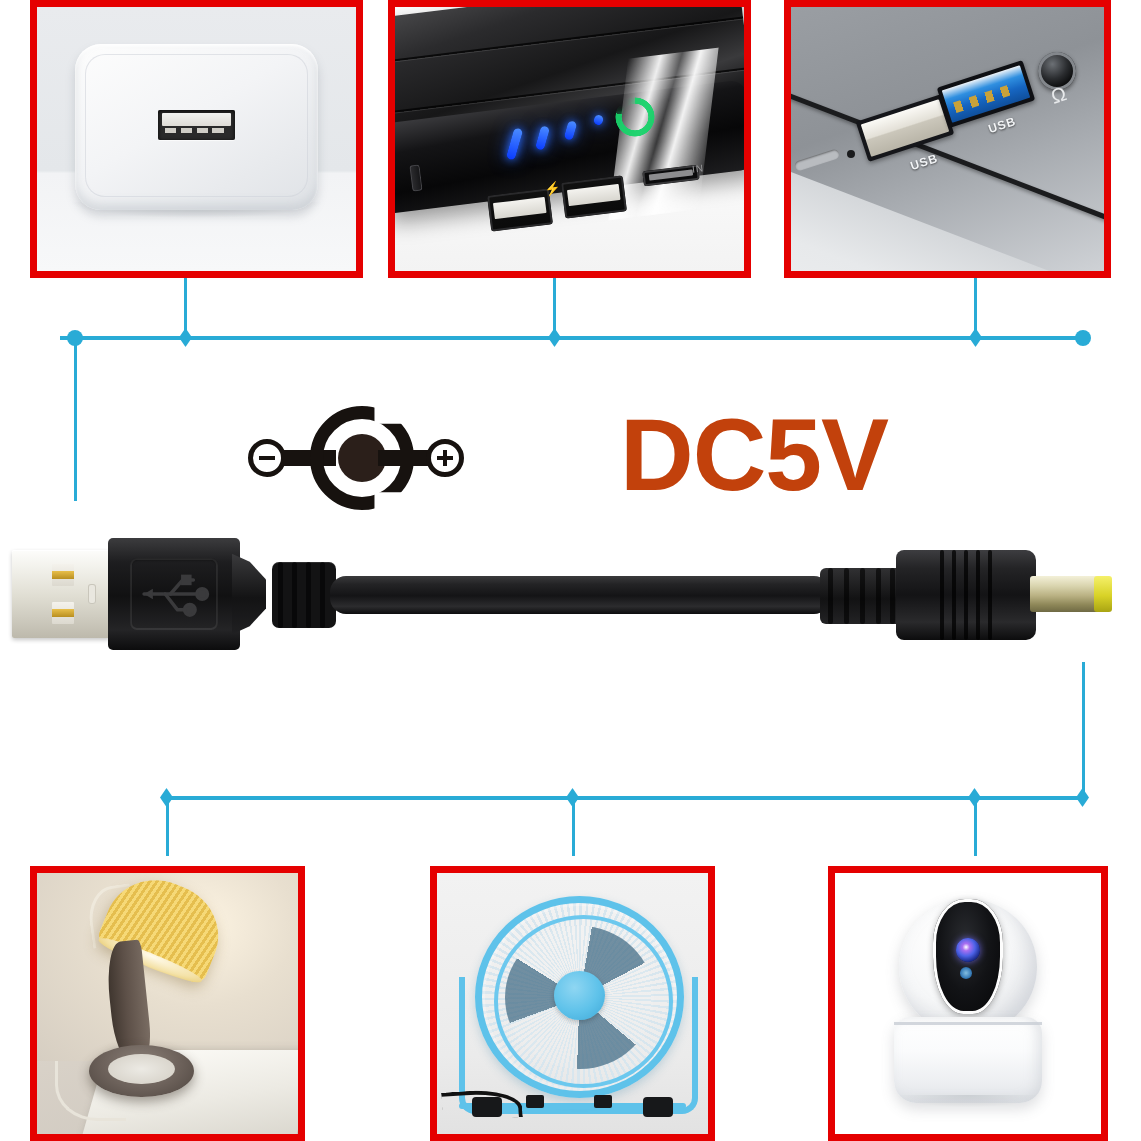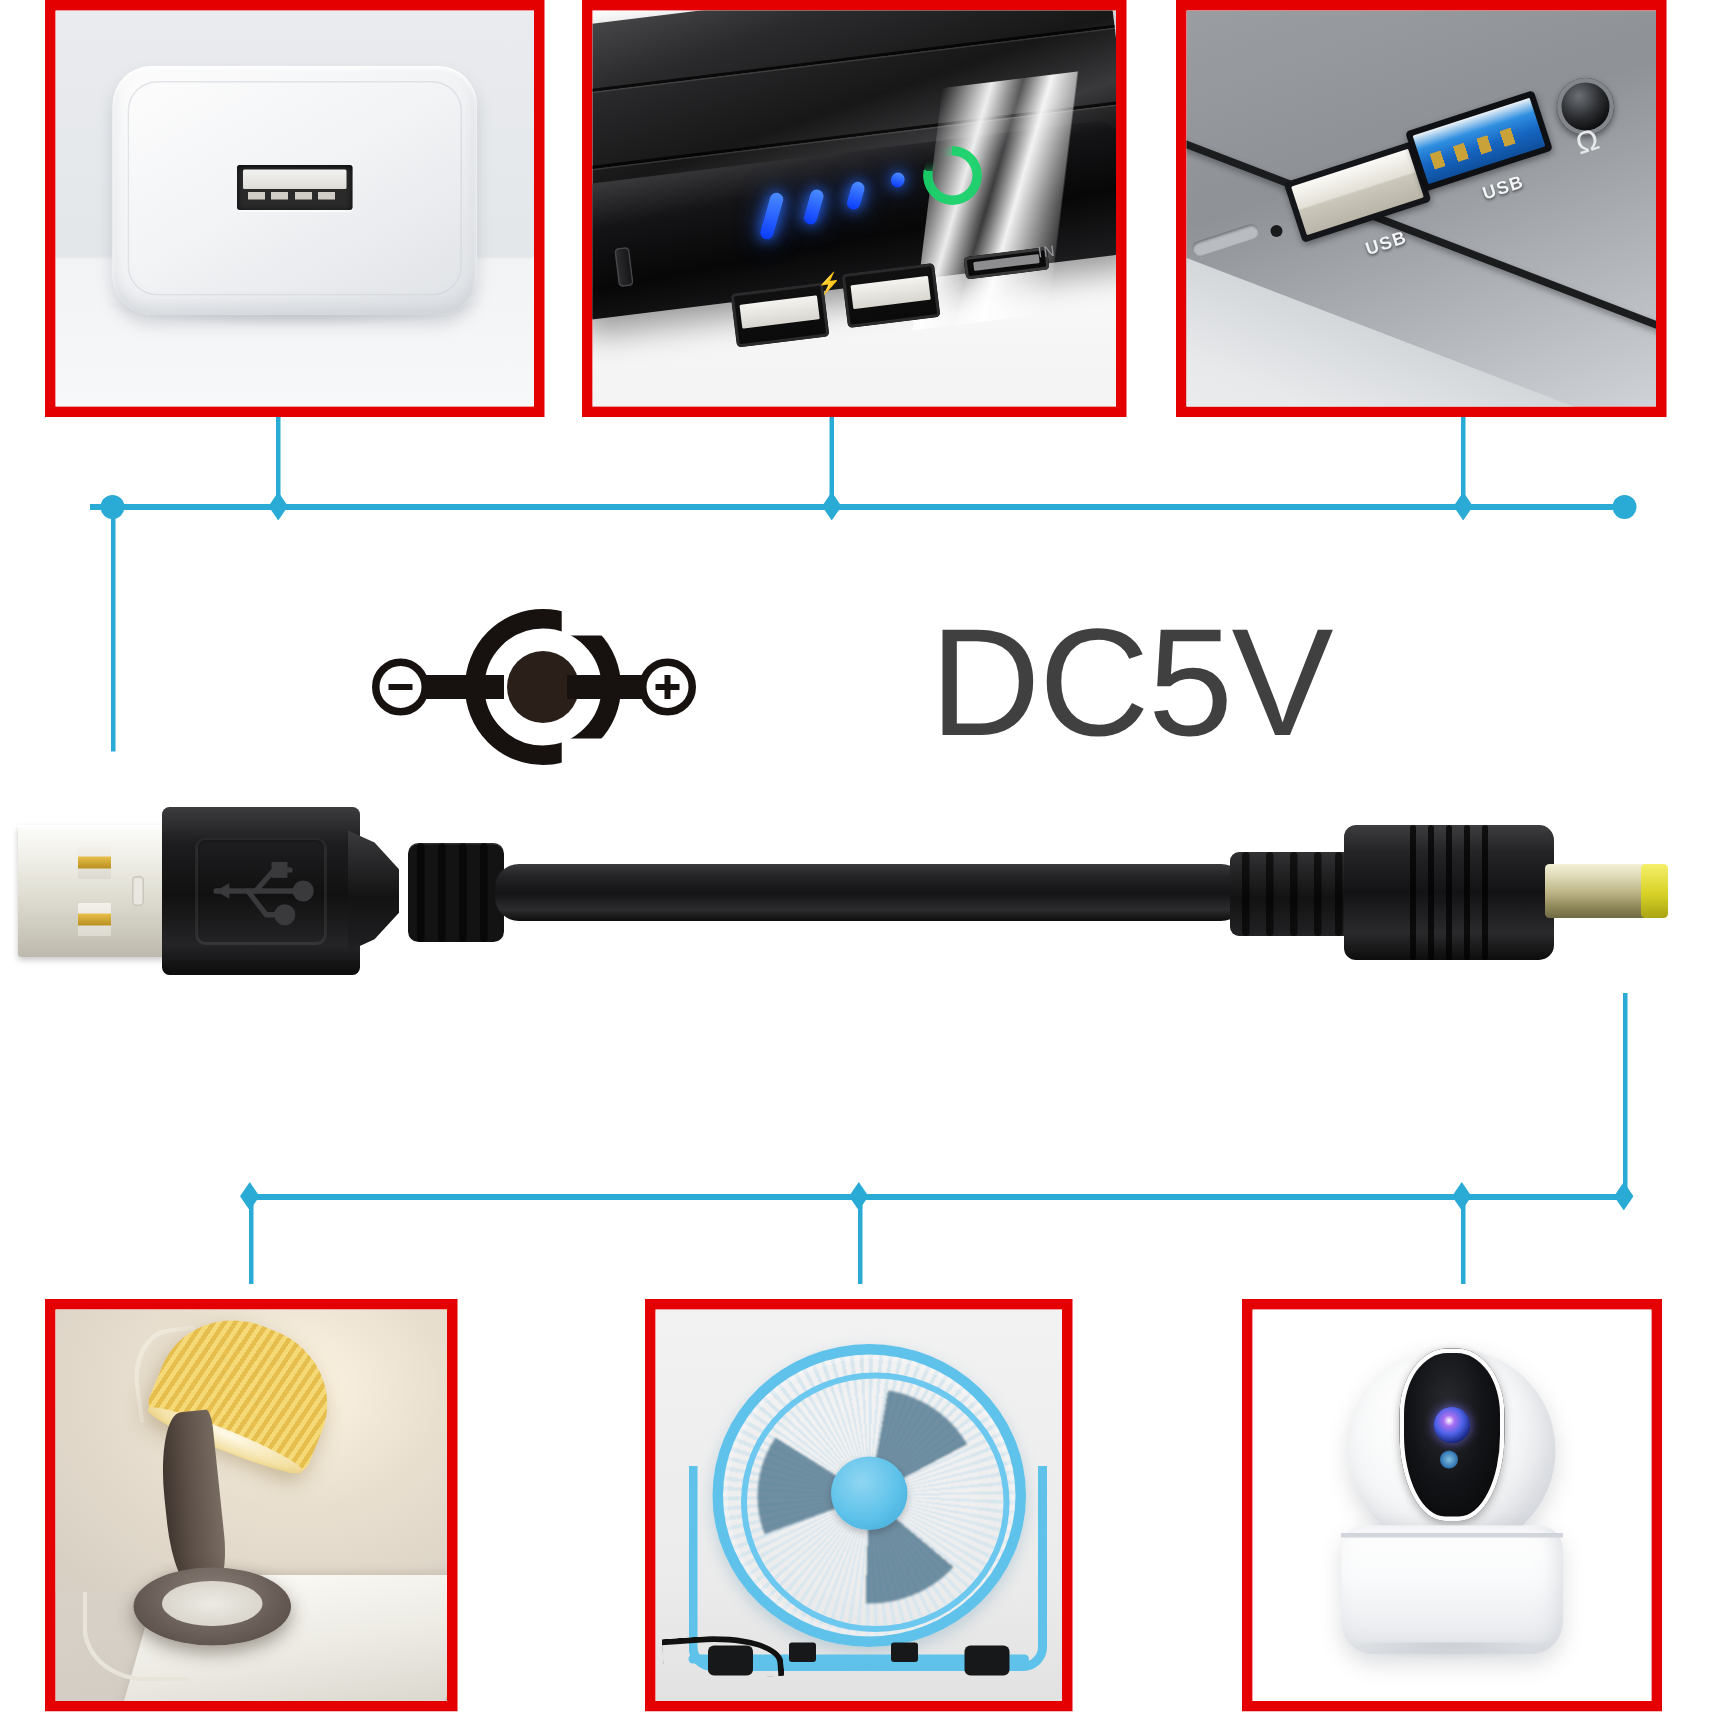--- a/index.html
+++ b/index.html
@@ -338,23 +338,23 @@
   .dc-boot i{position:absolute;top:0;height:100%;width:5px;background:#000;opacity:.6;border-radius:3px;display:block;}
   .dc-barrel{
     position:absolute;
     background:linear-gradient(180deg,#f3f0d8 0%,#d9d4ae 28%,#b9b183 55%,#8e8758 80%,#6f6a44 100%);
     border-radius:3px;
   }
   .dc-tip{position:absolute;background:linear-gradient(180deg,#f5f06a,#d8d227 55%,#a9a413);
     border-radius:3px;}
 
   .dc5v{
-    position:absolute;color:#404040;
+    position:absolute;color:#c2410c;
     font-family:"Liberation Sans",sans-serif;
-    font-weight:400;line-height:1;white-space:nowrap;
+    font-weight:700;line-height:1;white-space:nowrap;
   }
 </style>
 </head>
 <body>
 
 <div id="stage">
 
   <div class="panel" style="left:30px;top:0px;width:333px;height:278px;">
     <div class="photo">
       <div class="charger-bg"></div>

